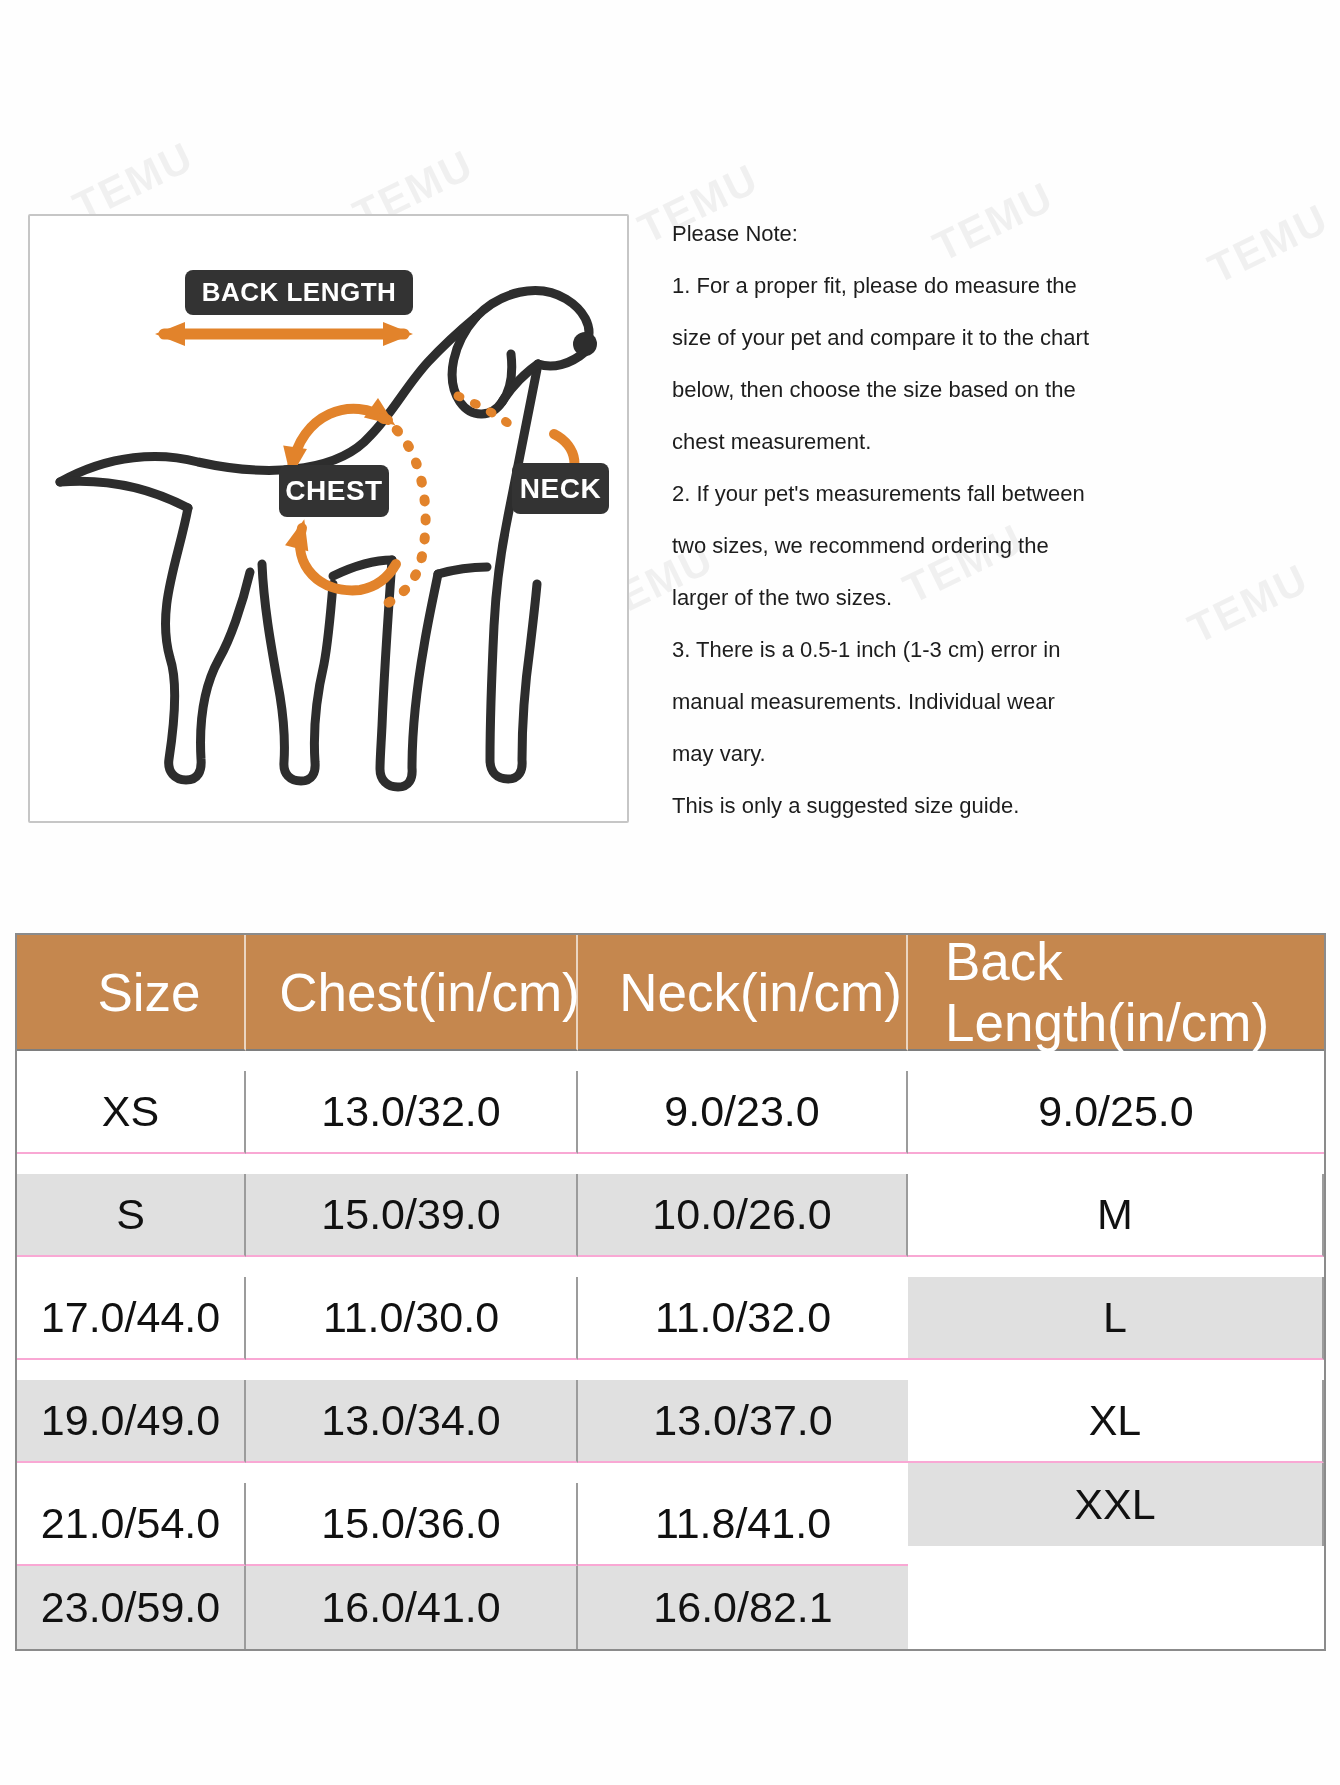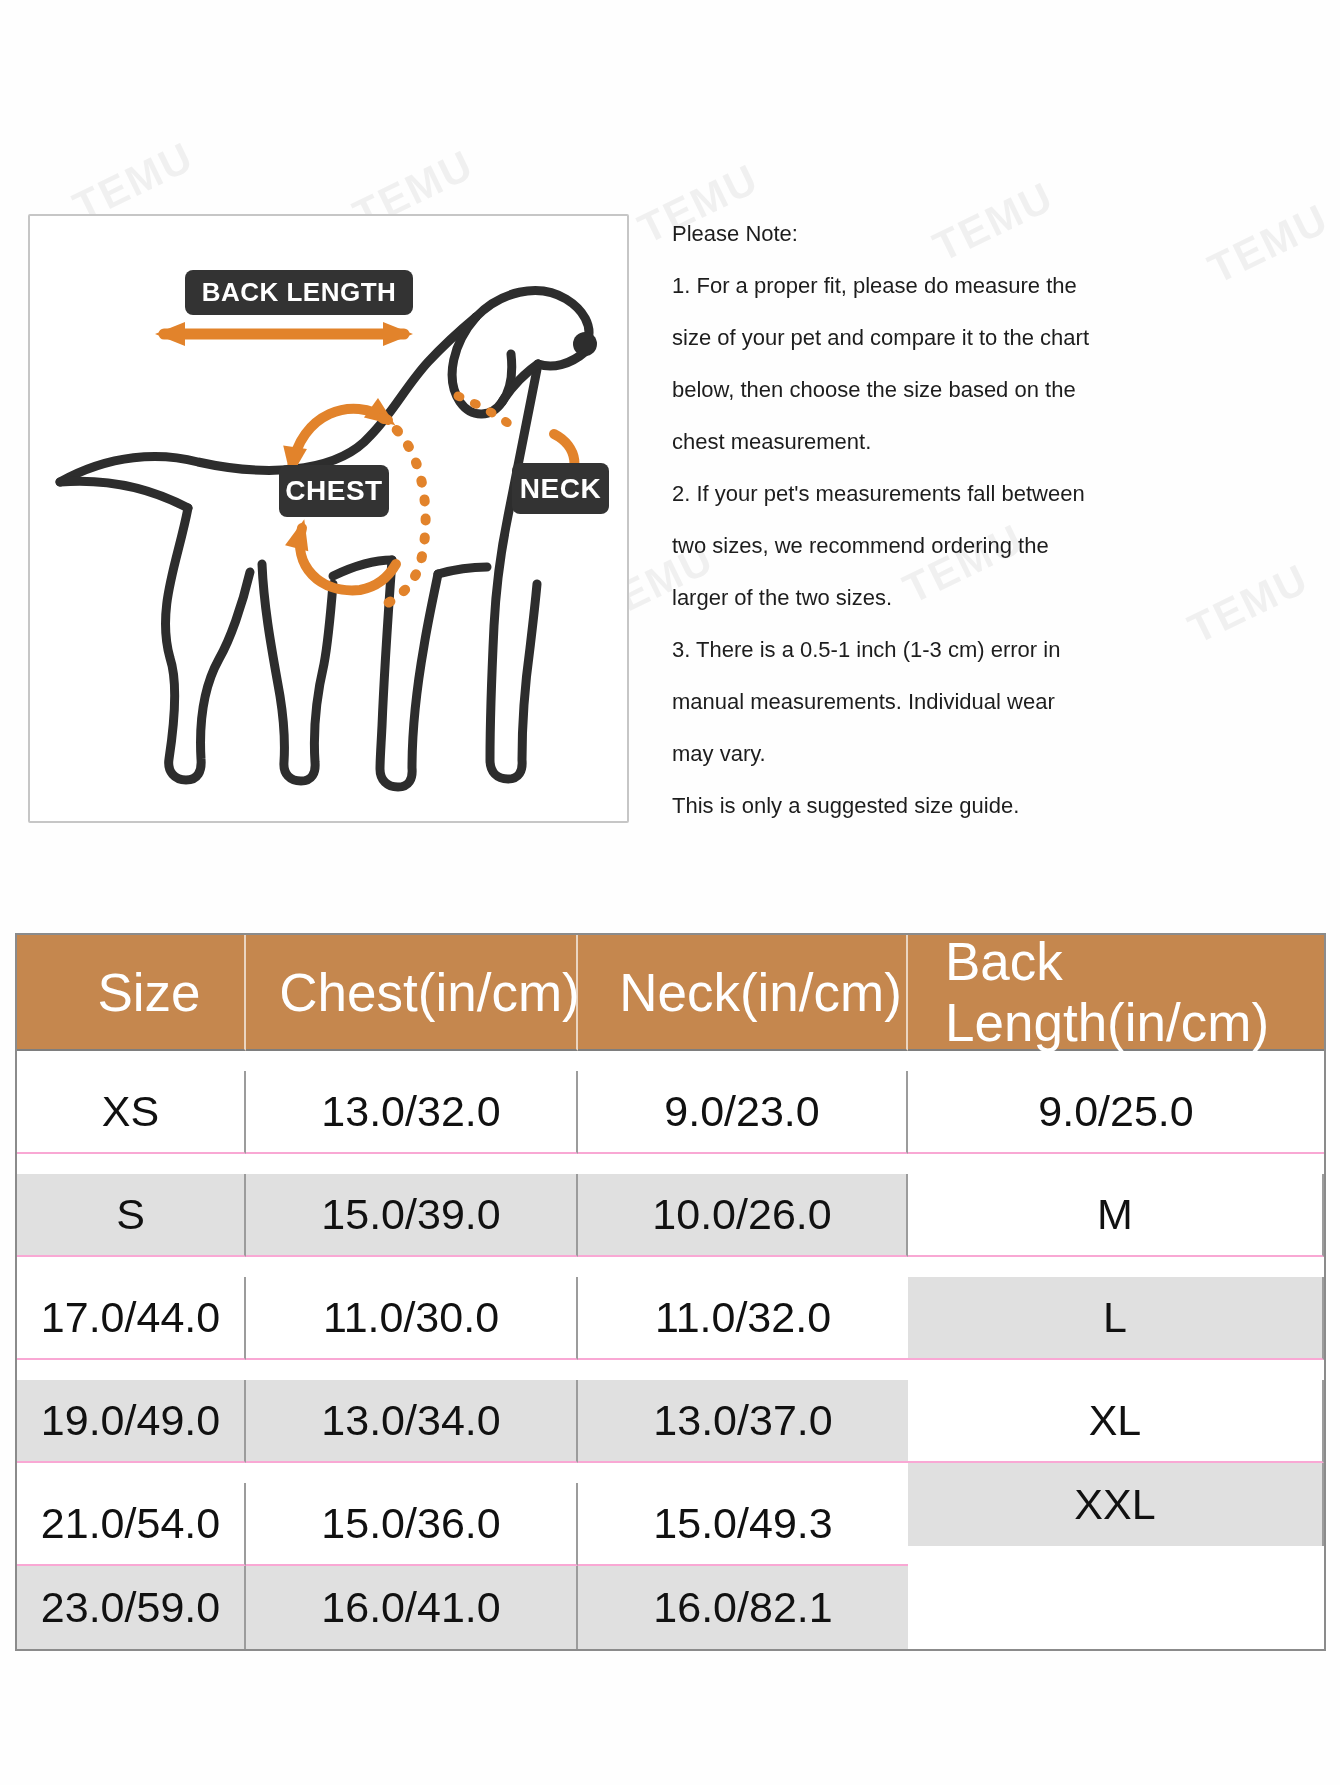--- a/index.html
+++ b/index.html
@@ -164,19 +164,19 @@
   <div class="cell rb last">11.0/32.0</div>
 
   <div class="cell rb" style="background:#E0E0E0">L</div>
   <div class="cell rb" style="background:#E0E0E0">19.0/49.0</div>
   <div class="cell rb" style="background:#E0E0E0">13.0/34.0</div>
   <div class="cell rb last" style="background:#E0E0E0">13.0/37.0</div>
 
   <div class="cell rb">XL</div>
   <div class="cell rb">21.0/54.0</div>
   <div class="cell rb">15.0/36.0</div>
-  <div class="cell rb last">15.0/49.3</div>
+  <div class="cell rb last">11.8/41.0</div>
 
   <div class="cell" style="background:#E0E0E0">XXL</div>
   <div class="cell" style="background:#E0E0E0">23.0/59.0</div>
   <div class="cell" style="background:#E0E0E0">16.0/41.0</div>
   <div class="cell last" style="background:#E0E0E0">16.0/82.1</div>
 </div>
 
 </body></html>

